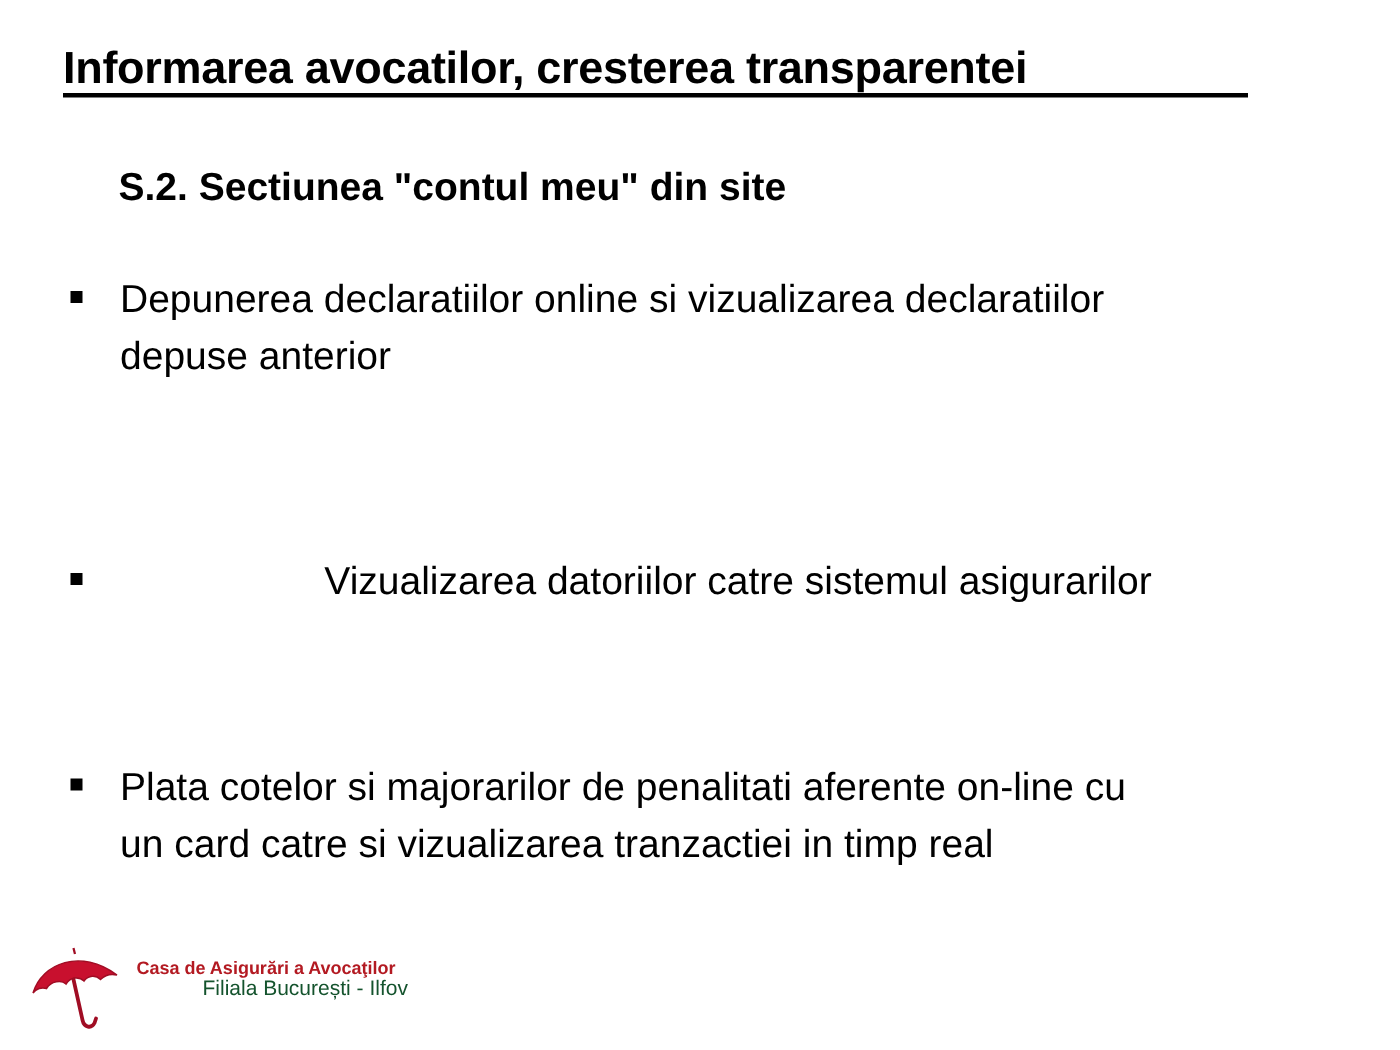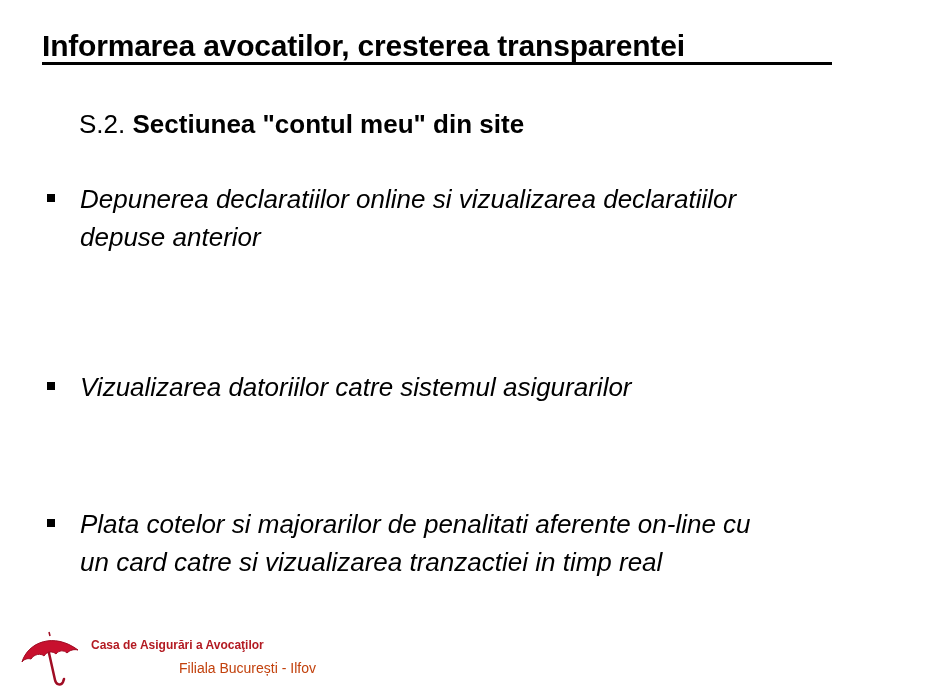--- a/index.html
+++ b/index.html
@@ -41,21 +41,21 @@
       background: #000000;
     }
     .subtitle {
       position: absolute;
       left: 79px;
       top: 108px;
       font-size: 26px;
       line-height: 32px;
       white-space: nowrap;
     }
-    .subtitle .prefix { font-weight: normal; }
+    .subtitle .prefix { font-weight: bold; }
     .subtitle .bold { font-weight: bold; }
 
     .bullet {
       position: absolute;
       left: 44px;
       font-size: 26px;
       line-height: 38px;
       width: 860px;
     }
     .bullet .marker {
@@ -64,25 +64,25 @@
       top: 14px;
       width: 8px;
       height: 8px;
       background: #000000;
     }
     .bullet .text {
       display: block;
       margin-left: 36px;
       white-space: nowrap;
     }
-    .bullet .text .line { display: block; font-style: italic; }
+    .bullet .text .line { display: block; }
 
     .b1 { top: 180px; }
     .b2 { top: 292px; }
-    .b3 { top: 368px; }
+    .b3 { top: 368px; text-align: center; }
     .b4 { top: 442px; }
     .b5 { top: 505px; }
 
     .footer-logo {
       position: absolute;
       left: 18px;
       top: 622px;
       width: 320px;
       height: 70px;
     }
@@ -96,25 +96,24 @@
       left: 73px;
       top: 16px;
       font-size: 12px;
       font-weight: bold;
       color: #b31a22;
       white-space: nowrap;
     }
     .logo-branch {
       position: absolute;
       left: 117px;
-      top: 38px;
+      top: 28px;
       font-size: 14px;
-      color: #c2410c;
+      color: #14532d;
       white-space: nowrap;
-      margin-left: 44px;
     }
   </style>
 </head>
 <body>
 
 <div class="slide">
 
   <div class="title">Informarea avocatilor, cresterea transparentei</div>
   <div class="title-underline"></div>
 

